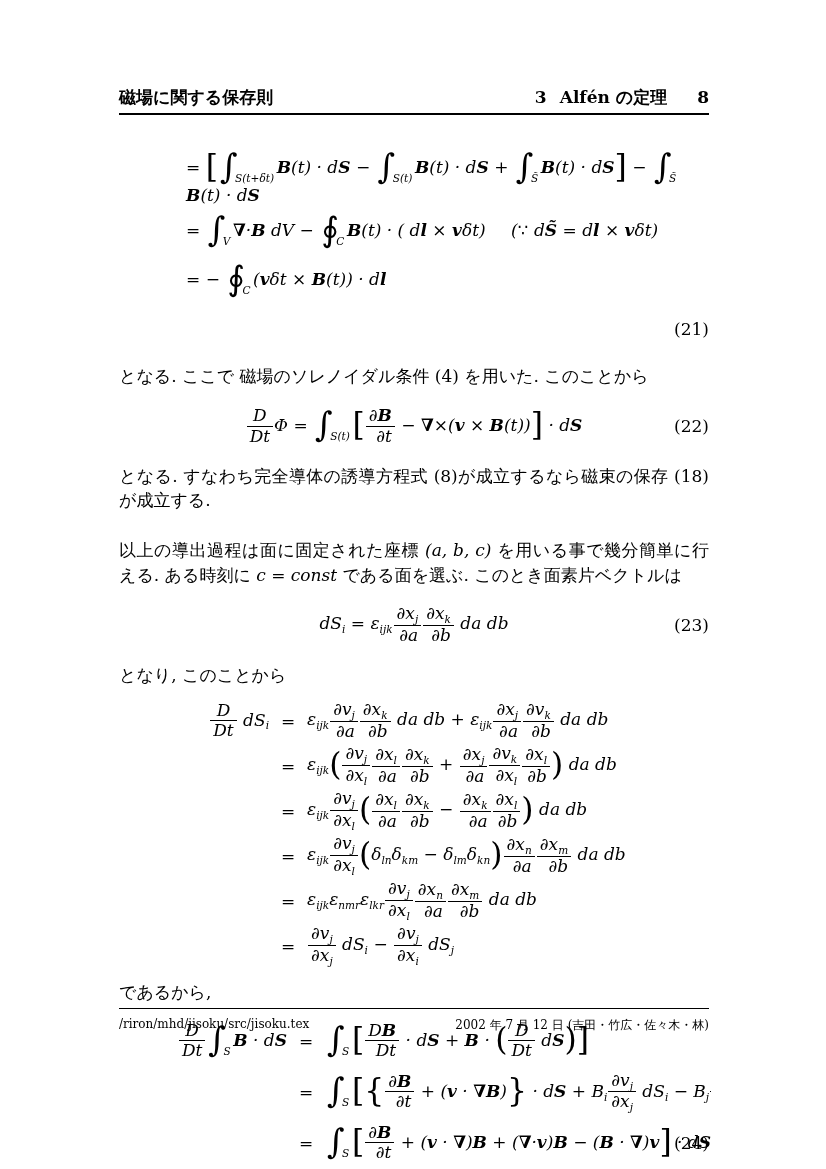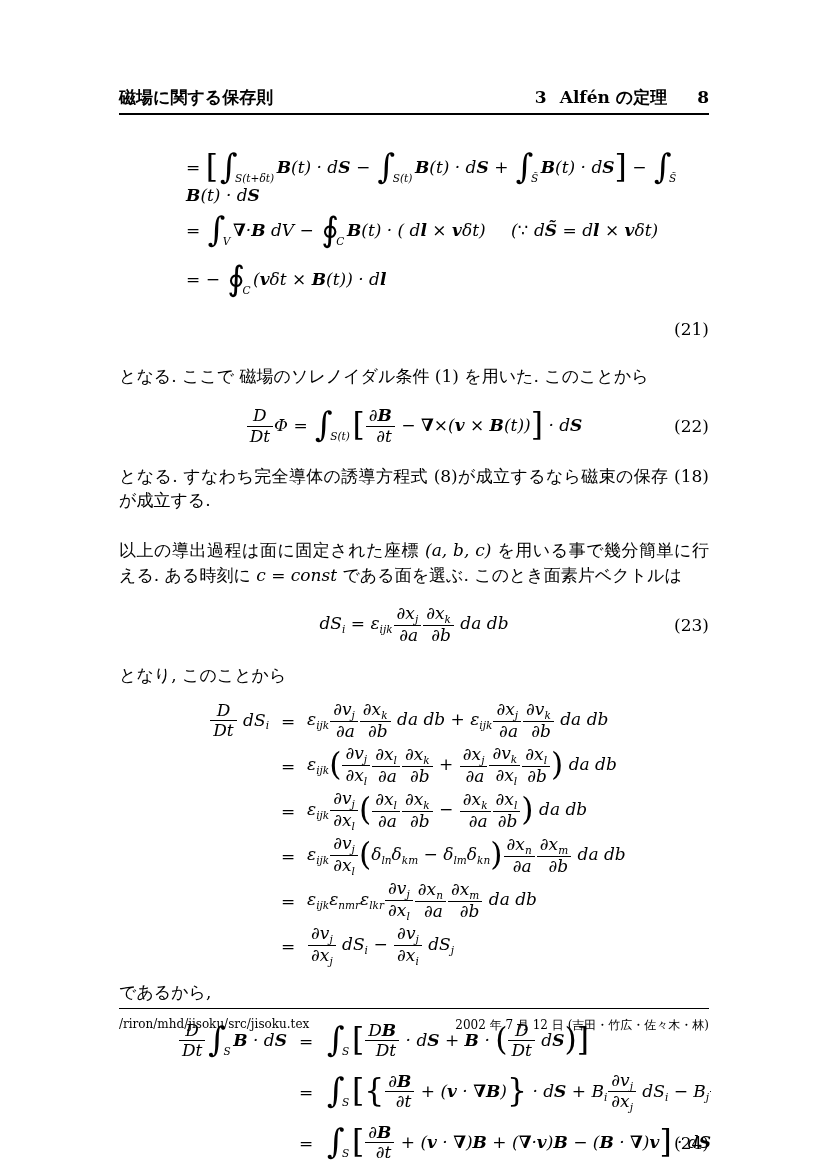--- a/index.html
+++ b/index.html
@@ -69,21 +69,21 @@
           <span>= <span class="intw"><span class="iop">∫</span><span class="isub">V</span></span><span class="mb">∇</span>·<span class="mb">B</span> dV − <span class="intw"><span class="iop">∮</span><span class="isub">C</span></span><span class="mb">B</span>(t) · ( d<span class="mb">l</span> × <span class="mb">v</span>δt)  (∵ d<span class="mb">S̃</span> = d<span class="mb">l</span> × <span class="mb">v</span>δt)</span>
         </div>
       <div class="eqrow">
           <span>= − <span class="intw"><span class="iop">∮</span><span class="isub">C</span></span>(<span class="mb">v</span>δt × <span class="mb">B</span>(t)) · d<span class="mb">l</span></span>
         </div>
       <div class="eqrow">
         <span class="tag">(21)</span>
       </div>
     </div>
 
-    <p class="text">となる. ここで 磁場のソレノイダル条件 (1) を用いた. このことから</p>
+    <p class="text">となる. ここで 磁場のソレノイダル条件 (4) を用いた. このことから</p>
 
     <div class="ctrrow math">
       <span><span class="frac"><span class="num">D</span><span class="den">Dt</span></span>Φ = <span class="intw"><span class="iop">∫</span><span class="isub">S(t)</span></span><span class="bd">[</span><span class="frac"><span class="num">∂<span class="mb">B</span></span><span class="den">∂t</span></span> − <span class="mb">∇</span>×(<span class="mb">v</span> × <span class="mb">B</span>(t))<span class="bd">]</span> · d<span class="mb">S</span></span>
       <span class="tag">(22)</span>
     </div>
 
     <p class="text">となる. すなわち完全導体の誘導方程式 (8)が成立するなら磁束の保存 (18)が成立する.</p>
 
     <p class="text pp">以上の導出過程は面に固定された座標 <span class="mi">(a, b, c)</span> を用いる事で幾分簡単に行える. ある時刻に <span class="mi">c = const</span> である面を選ぶ. このとき面素片ベクトルは</p>
 

